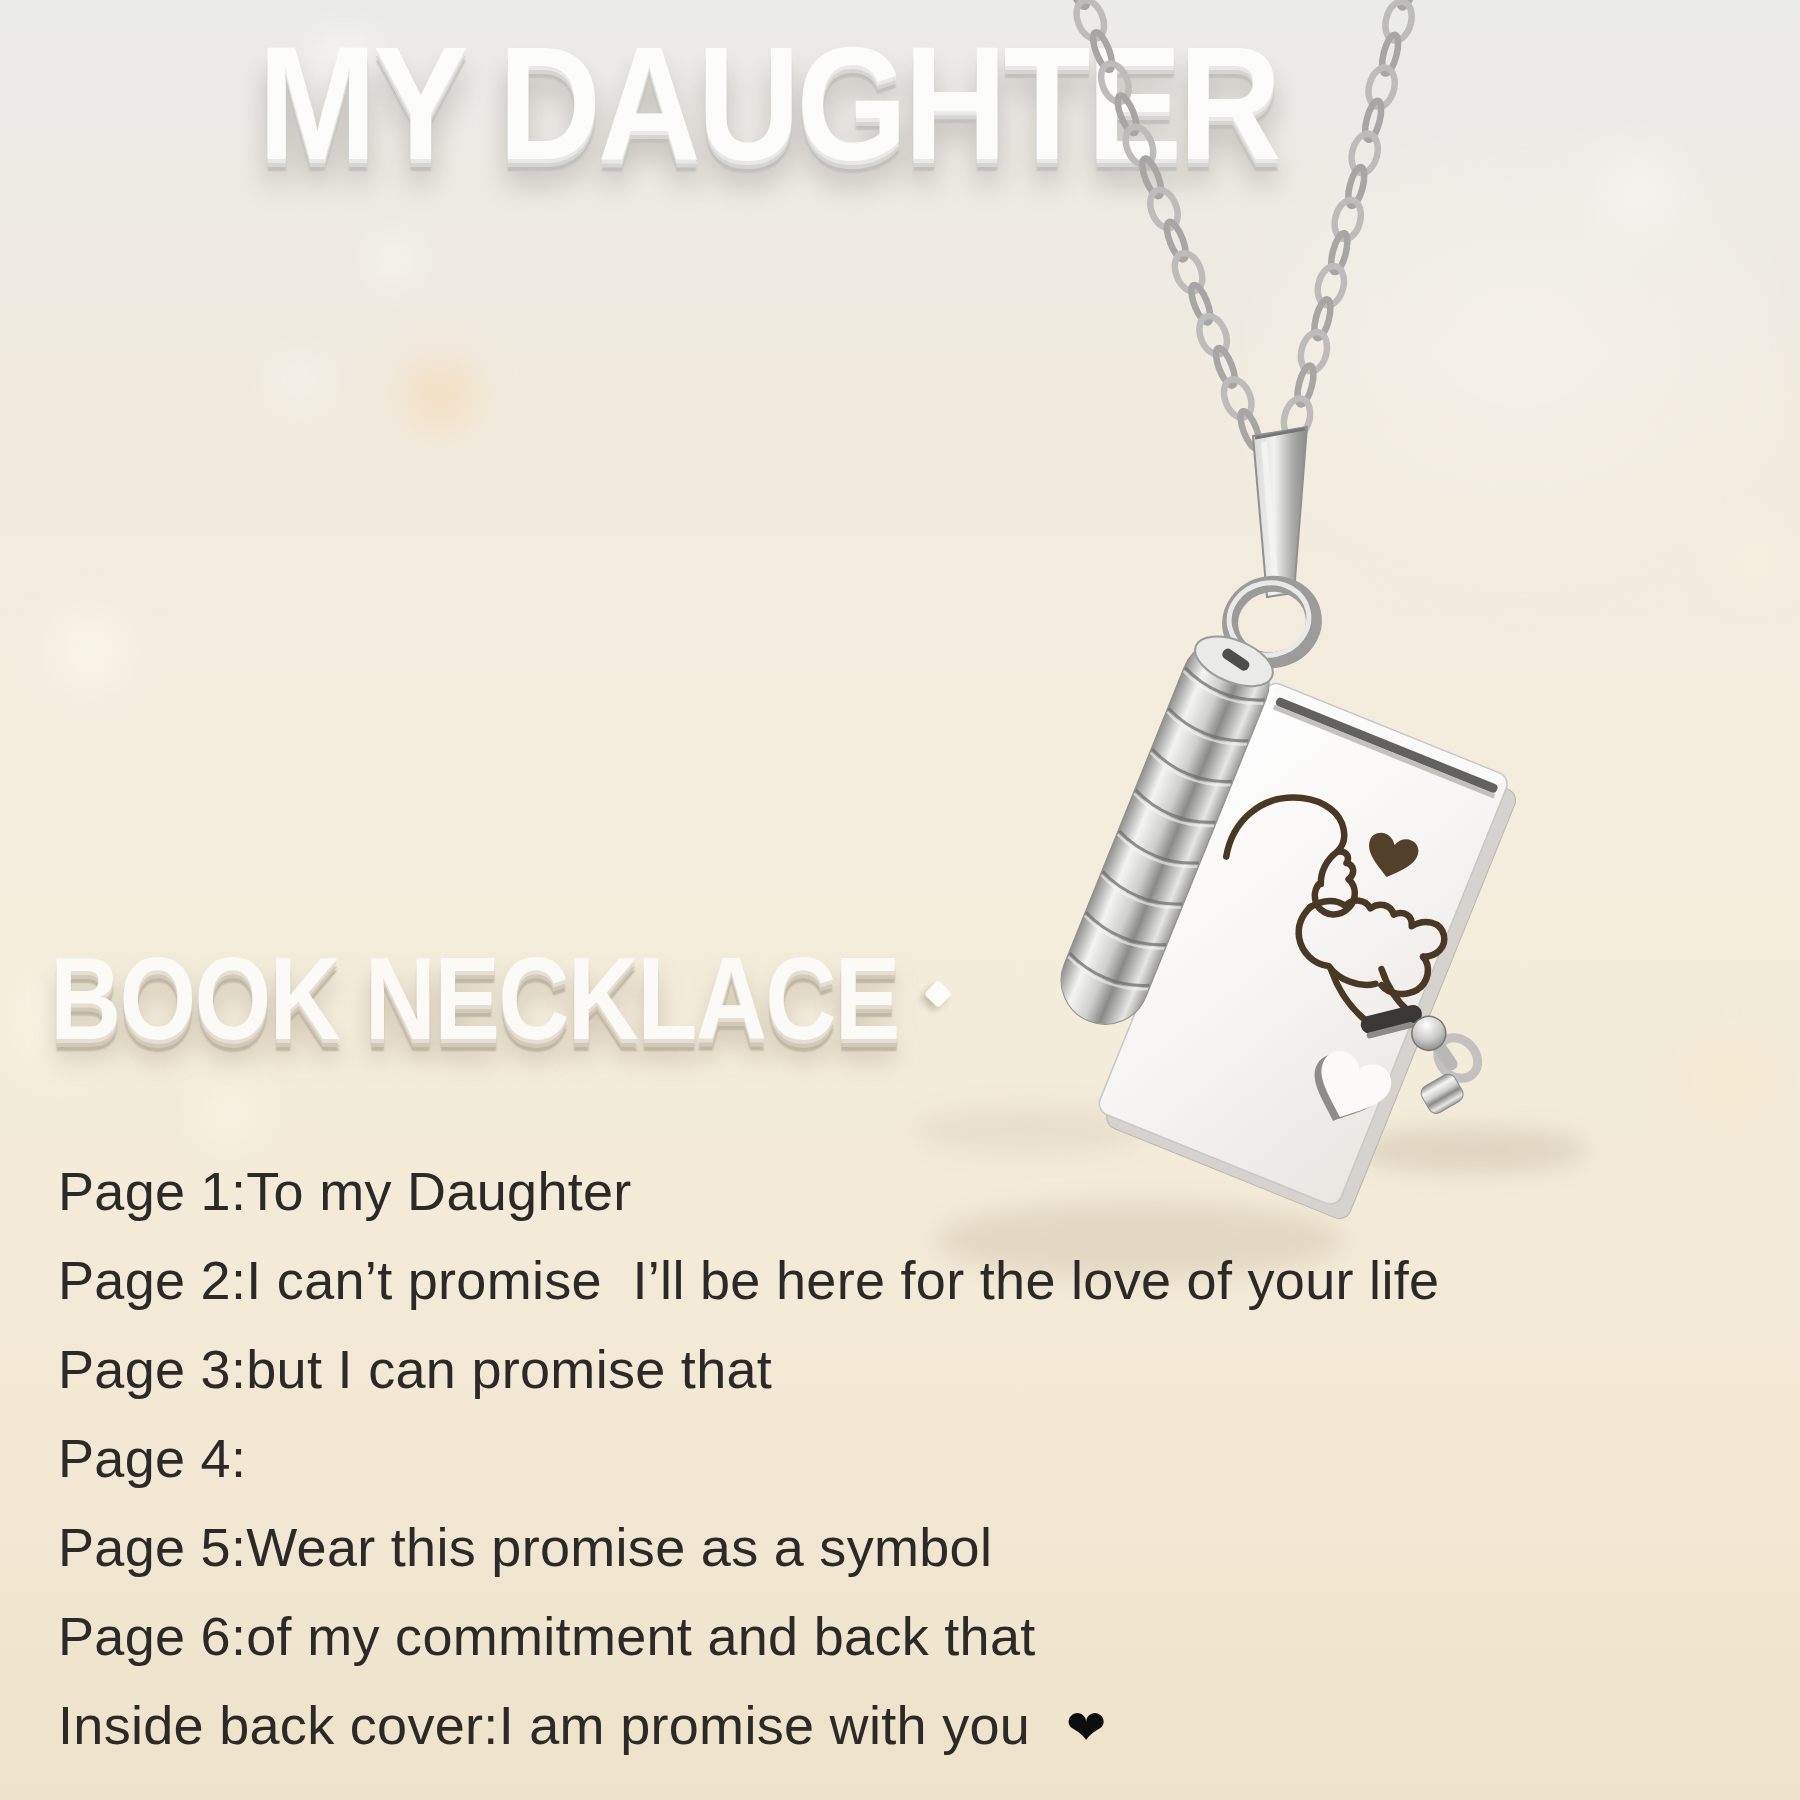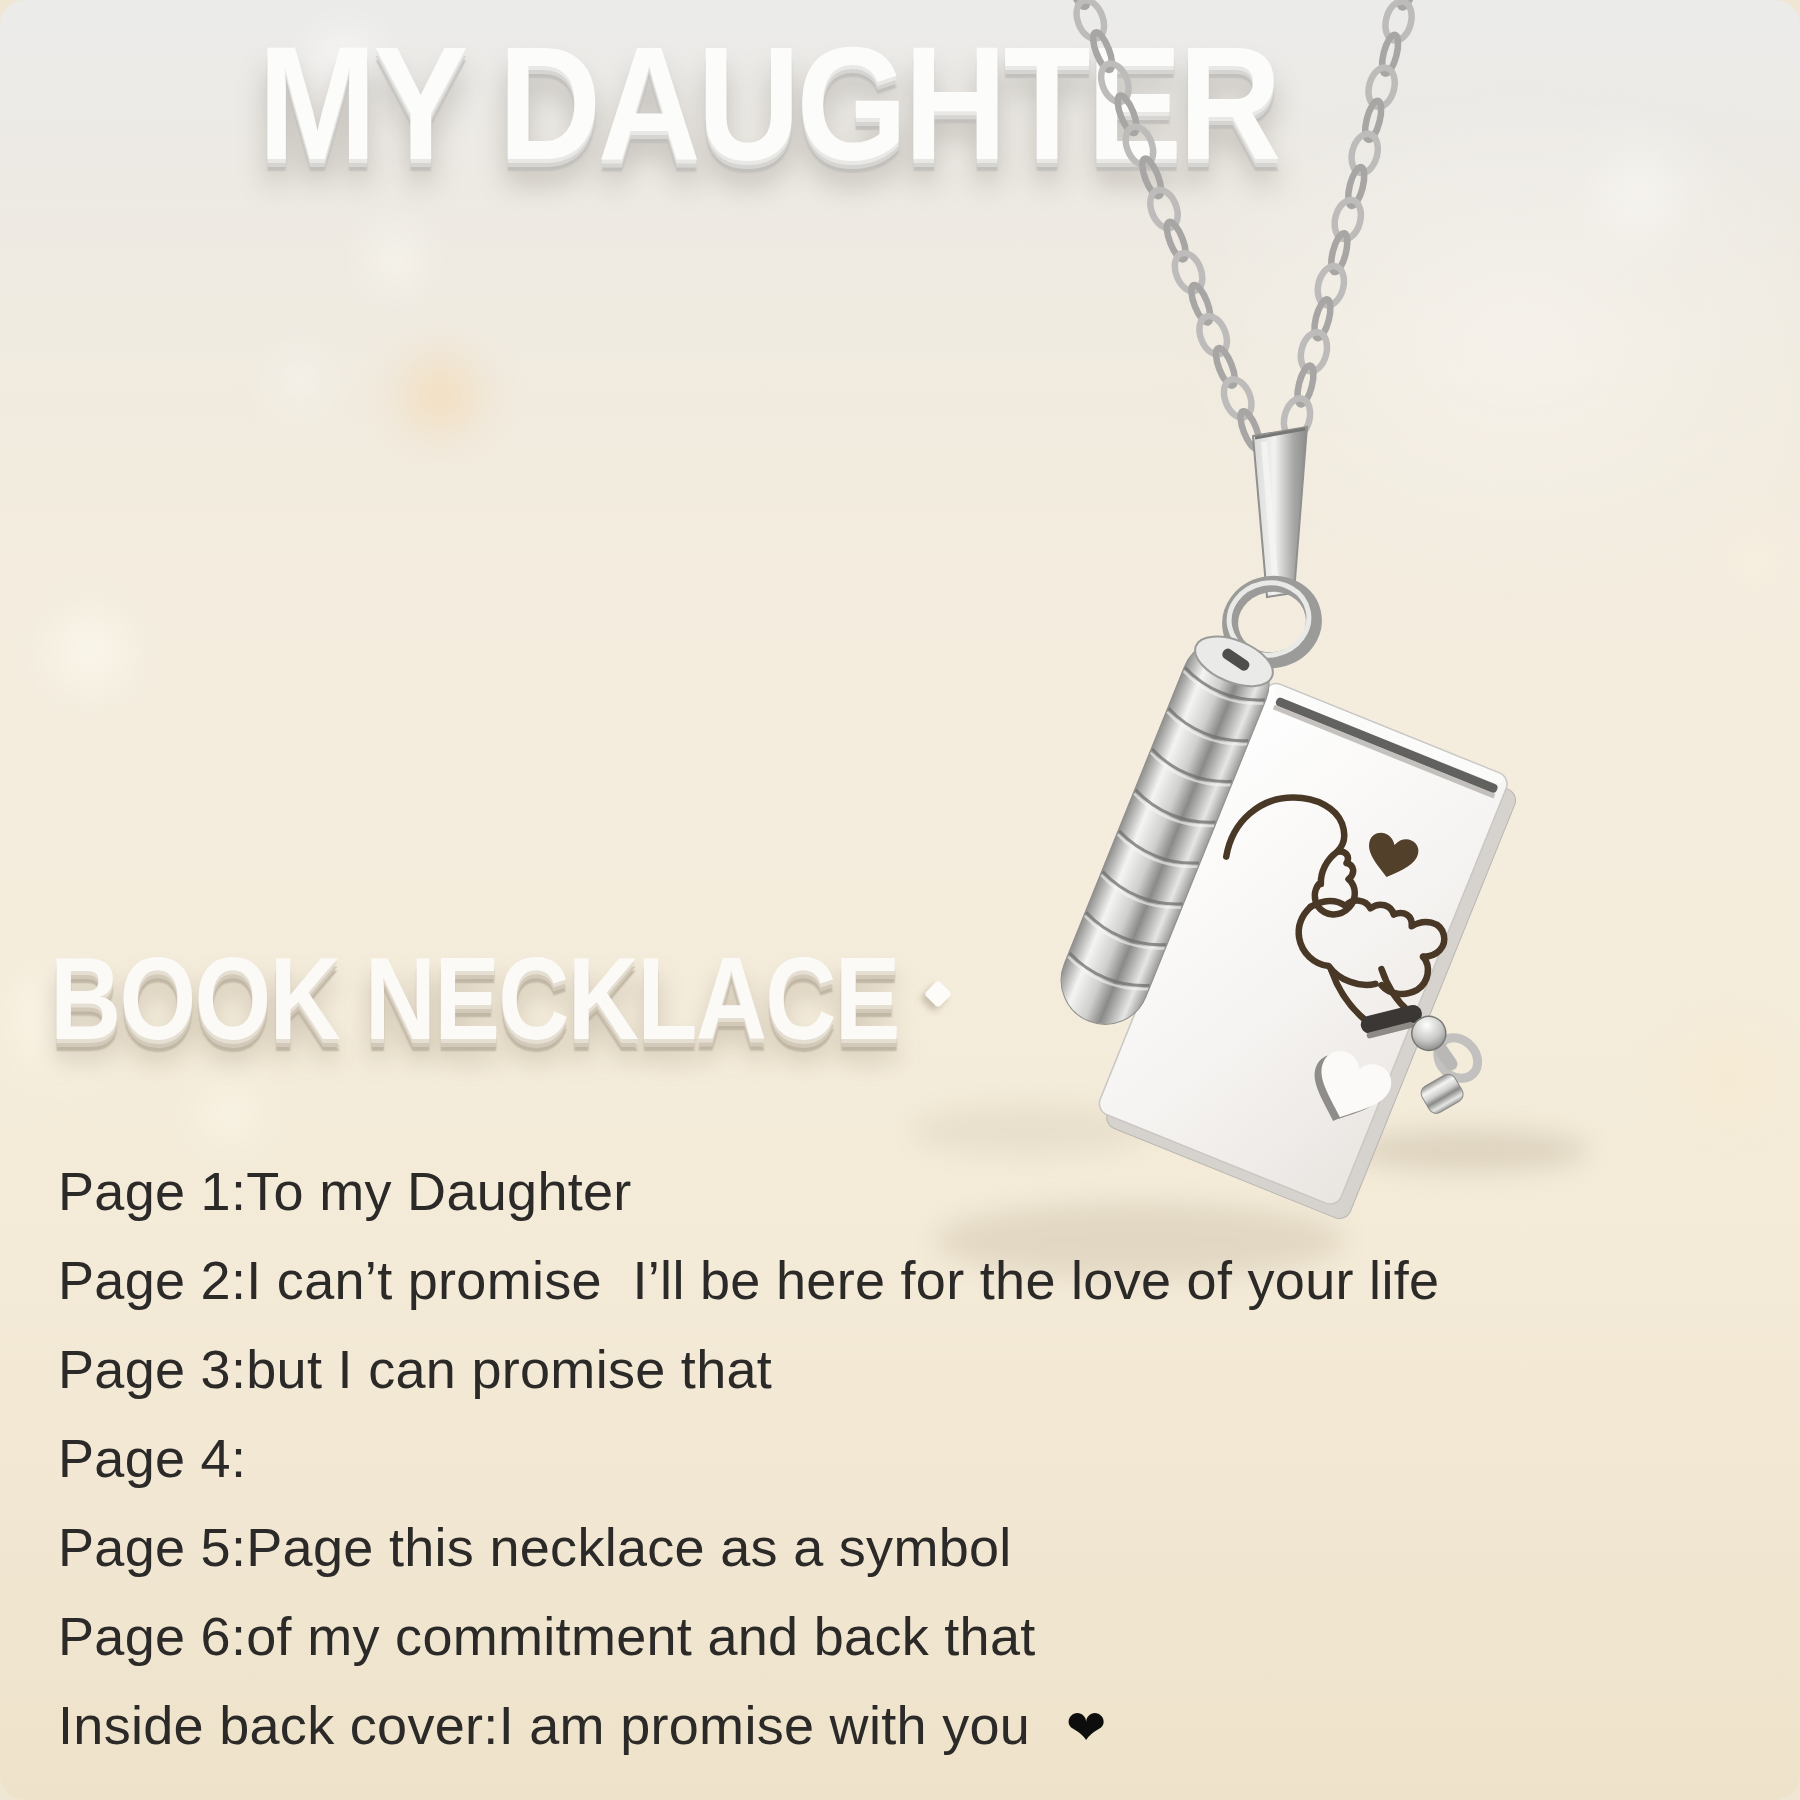--- a/index.html
+++ b/index.html
@@ -1,17 +1,17 @@
 <!DOCTYPE html>
 <html><head>
 <meta charset="utf-8">
 <style>
   html,body{margin:0;padding:0;background:#efe6d4;}
   .canvas{position:relative;width:1800px;height:1800px;overflow:hidden;
-          font-family:"Liberation Sans",sans-serif;border-radius:25px;}
+          font-family:"Liberation Sans",sans-serif;}
   .bg{position:absolute;inset:0;
       background:linear-gradient(180deg,#ebebea 0%,#edeae4 10%,#f1ebdf 22%,
                  #f4edde 40%,#f4ecda 60%,#f2e8d4 80%,#eee2ca 100%);}
   .bokeh{position:absolute;inset:0;filter:blur(18px);
     background-image:
       radial-gradient(circle 70px at 345px 65px, rgba(255,255,255,.85), rgba(255,255,255,0) 70%),
       radial-gradient(circle 55px at 395px 260px, rgba(255,253,246,.8), rgba(255,255,255,0) 70%),
       radial-gradient(circle 80px at 440px 395px, rgba(246,205,150,.55), rgba(246,205,150,0) 70%),
       radial-gradient(circle 60px at 300px 380px, rgba(255,255,255,.5), rgba(255,255,255,0) 70%),
       radial-gradient(circle 90px at 90px 650px, rgba(255,252,242,.7), rgba(255,255,255,0) 70%),
@@ -206,21 +206,21 @@
       </div>
       <div class="page-row">
         <span class="page-label">Page 3:</span>
         <span class="page-text">but I can promise that</span>
       </div>
       <div class="page-row">
         <span class="page-label">Page 4:</span>
       </div>
       <div class="page-row">
         <span class="page-label">Page 5:</span>
-        <span class="page-text">Page this necklace as a symbol</span>
+        <span class="page-text">Wear this promise as a symbol</span>
       </div>
       <div class="page-row">
         <span class="page-label">Page 6:</span>
         <span class="page-text">of my commitment and back that</span>
       </div>
       <div class="page-row">
         <span class="page-label">Inside back cover:</span>
         <span class="page-text">I am promise with you</span>
         <span class="heart-glyph">❤︎</span>
       </div>

